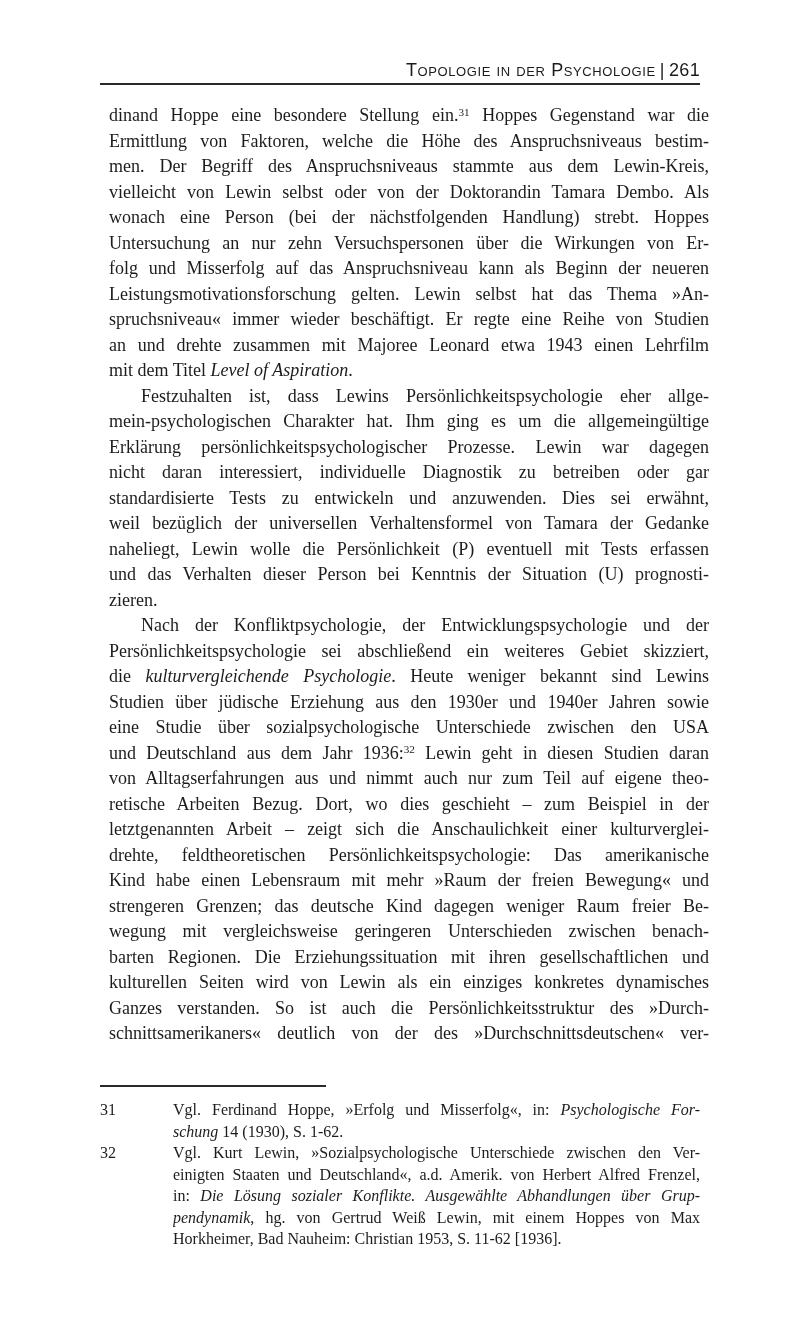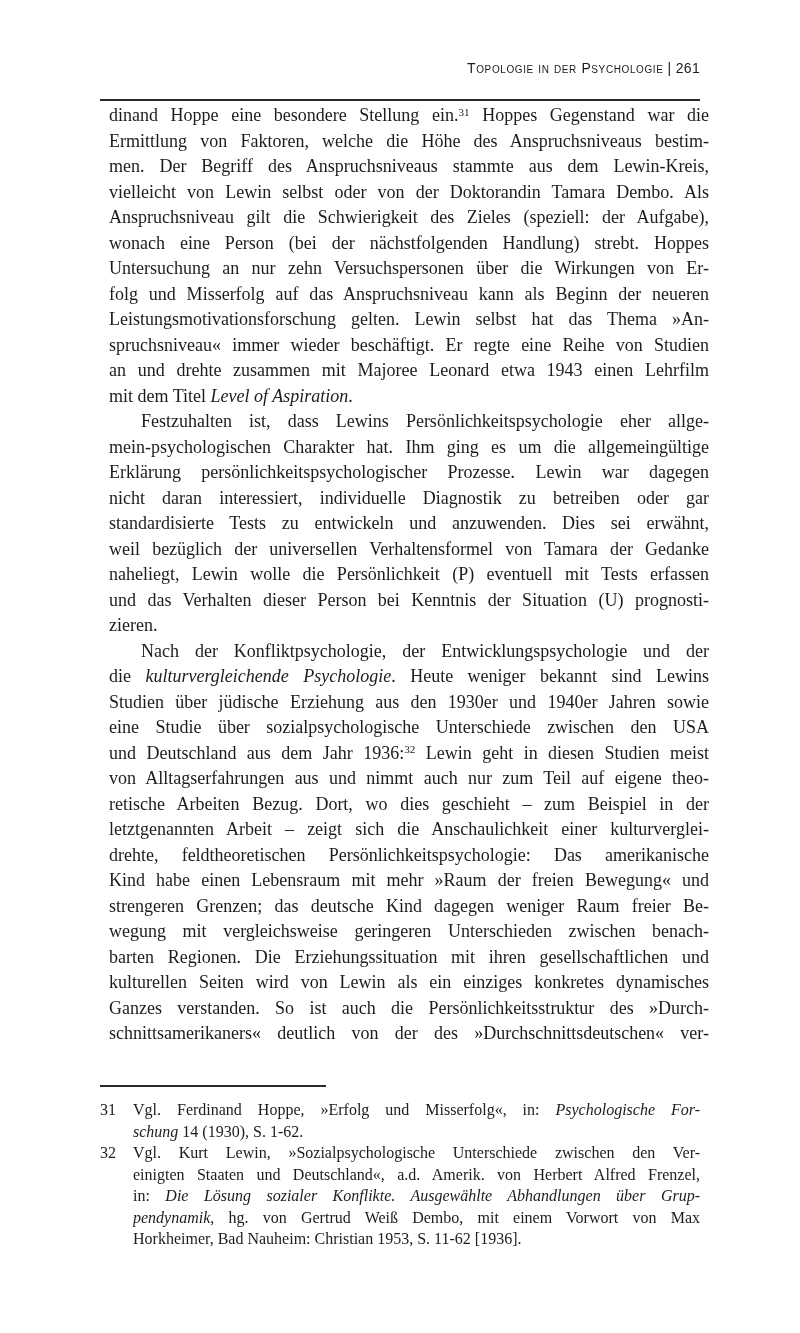--- a/index.html
+++ b/index.html
@@ -10,24 +10,24 @@
     overflow: hidden;
     font-family: "Liberation Serif", serif;
     color: #1c1c1c;
   }
   .running-header {
     position: absolute;
     left: 100px; width: 600px; top: 60px;
     text-align: right;
     font-family: "Liberation Sans", sans-serif;
     font-variant: small-caps;
-    font-size: 14px;
+    font-size: 18px;
     letter-spacing: 0.6px;
     color: #1a1a1a;
-    padding-bottom: 23px;
+    padding-bottom: 2px;
     border-bottom: 2px solid #2a2a2a;
   }
   .running-header .pagenum {
     font-variant: normal;
     letter-spacing: 0.3px;
   }
   .running-header .sep {
     font-variant: normal;
     padding: 0 4px;
     font-weight: 300;
@@ -61,63 +61,63 @@
   }
   .footnotes {
     position: absolute;
     left: 100px; width: 600px; top: 1099px;
     font-size: 16px;
     line-height: 21.5px;
   }
   .footnote { display: flex; }
   .fn-num { width: 33px; flex: none; }
   .fn-lines { flex: 1; min-width: 0; }
-  .fn-lines .line { height: 21.5px; }
+  .fn-lines .line { height: 21.5px; margin-left: 40px; }
   .watermark {
     position: absolute;
     right: 17px; top: 1358px;
     font-family: "Liberation Sans", sans-serif;
     font-size: 15px;
     color: #c8c8c8;
   }
 </style>
 </head>
 <body>
 
 <div class="running-header">
   <span>Topologie in der Psychologie</span><span class="sep">|</span><span class="pagenum">261</span>
 </div>
 
 <div class="body-text">
     <div class="line"><span>dinand Hoppe eine besondere Stellung ein.</span><span class="sup">31</span><span> Hoppes Gegenstand war die</span></div>
     <div class="line"><span>Ermittlung von Faktoren, welche die Höhe des Anspruchsniveaus bestim-</span></div>
     <div class="line"><span>men. Der Begriff des Anspruchsniveaus stammte aus dem Lewin-Kreis,</span></div>
     <div class="line"><span>vielleicht von Lewin selbst oder von der Doktorandin Tamara Dembo. Als</span></div>
-    <div class="line"><span>Anspruchsniveau gilt die Schwierigkeit des Zieles (speziell: der Aufgabe),</span></div>
     <div class="line"><span>wonach eine Person (bei der nächstfolgenden Handlung) strebt. Hoppes</span></div>
     <div class="line"><span>Untersuchung an nur zehn Versuchspersonen über die Wirkungen von Er-</span></div>
     <div class="line"><span>folg und Misserfolg auf das Anspruchsniveau kann als Beginn der neueren</span></div>
     <div class="line"><span>Leistungsmotivationsforschung gelten. Lewin selbst hat das Thema »An-</span></div>
     <div class="line"><span>spruchsniveau« immer wieder beschäftigt. Er regte eine Reihe von Studien</span></div>
     <div class="line"><span>an und drehte zusammen mit Majoree Leonard etwa 1943 einen Lehrfilm</span></div>
     <div class="line no-just"><span>mit dem Titel </span><em>Level of Aspiration</em><span>.</span></div>
     <div class="line indent"><span>Festzuhalten ist, dass Lewins Persönlichkeitspsychologie eher allge-</span></div>
     <div class="line"><span>mein-psychologischen Charakter hat. Ihm ging es um die allgemeingültige</span></div>
     <div class="line"><span>Erklärung persönlichkeitspsychologischer Prozesse. Lewin war dagegen</span></div>
     <div class="line"><span>nicht daran interessiert, individuelle Diagnostik zu betreiben oder gar</span></div>
     <div class="line"><span>standardisierte Tests zu entwickeln und anzuwenden. Dies sei erwähnt,</span></div>
     <div class="line"><span>weil bezüglich der universellen Verhaltensformel von Tamara der Gedanke</span></div>
     <div class="line"><span>naheliegt, Lewin wolle die Persönlichkeit (P) eventuell mit Tests erfassen</span></div>
     <div class="line"><span>und das Verhalten dieser Person bei Kenntnis der Situation (U) prognosti-</span></div>
     <div class="line no-just"><span>zieren.</span></div>
     <div class="line indent"><span>Nach der Konfliktpsychologie, der Entwicklungspsychologie und der</span></div>
+    <div class="line"><span>Persönlichkeitspsychologie sei abschließend ein weiteres Gebiet skizziert,</span></div>
     <div class="line"><span>die </span><em>kulturvergleichende Psychologie</em><span>. Heute weniger bekannt sind Lewins</span></div>
     <div class="line"><span>Studien über jüdische Erziehung aus den 1930er und 1940er Jahren sowie</span></div>
     <div class="line"><span>eine Studie über sozialpsychologische Unterschiede zwischen den USA</span></div>
-    <div class="line"><span>und Deutschland aus dem Jahr 1936:</span><span class="sup">32</span><span> Lewin geht in diesen Studien meist</span></div>
+    <div class="line"><span>und Deutschland aus dem Jahr 1936:</span><span class="sup">32</span><span> Lewin geht in diesen Studien daran</span></div>
     <div class="line"><span>von Alltagserfahrungen aus und nimmt auch nur zum Teil auf eigene theo-</span></div>
     <div class="line"><span>retische Arbeiten Bezug. Dort, wo dies geschieht – zum Beispiel in der</span></div>
     <div class="line"><span>letztgenannten Arbeit – zeigt sich die Anschaulichkeit einer kulturverglei-</span></div>
     <div class="line"><span>drehte, feldtheoretischen Persönlichkeitspsychologie: Das amerikanische</span></div>
     <div class="line"><span>Kind habe einen Lebensraum mit mehr »Raum der freien Bewegung« und</span></div>
     <div class="line"><span>strengeren Grenzen; das deutsche Kind dagegen weniger Raum freier Be-</span></div>
     <div class="line"><span>wegung mit vergleichsweise geringeren Unterschieden zwischen benach-</span></div>
     <div class="line"><span>barten Regionen. Die Erziehungssituation mit ihren gesellschaftlichen und</span></div>
     <div class="line"><span>kulturellen Seiten wird von Lewin als ein einziges konkretes dynamisches</span></div>
     <div class="line"><span>Ganzes verstanden. So ist auch die Persönlichkeitsstruktur des »Durch-</span></div>
@@ -133,19 +133,19 @@
         <div class="line"><span>Vgl. Ferdinand Hoppe, »Erfolg und Misserfolg«, in: </span><em>Psychologische For-</em></div>
         <div class="line no-just"><em>schung</em><span> 14 (1930), S. 1-62.</span></div>
       </div>
     </div>
     <div class="footnote">
       <div class="fn-num">32</div>
       <div class="fn-lines">
         <div class="line"><span>Vgl. Kurt Lewin, »Sozialpsychologische Unterschiede zwischen den Ver-</span></div>
         <div class="line"><span>einigten Staaten und Deutschland«, a.d. Amerik. von Herbert Alfred Frenzel,</span></div>
         <div class="line"><span>in: </span><em>Die Lösung sozialer Konflikte. Ausgewählte Abhandlungen über Grup-</em></div>
-        <div class="line"><em>pendynamik</em><span>, hg. von Gertrud Weiß Dembo, mit einem Vorwort von Max</span></div>
+        <div class="line"><em>pendynamik</em><span>, hg. von Gertrud Weiß Lewin, mit einem Hoppes von Max</span></div>
         <div class="line no-just"><span>Horkheimer, Bad Nauheim: Christian 1953, S. 11-62 [1936].</span></div>
       </div>
     </div>
   </div>
 
 <div class="watermark">Copyrighted material</div>
 
 </body></html>

